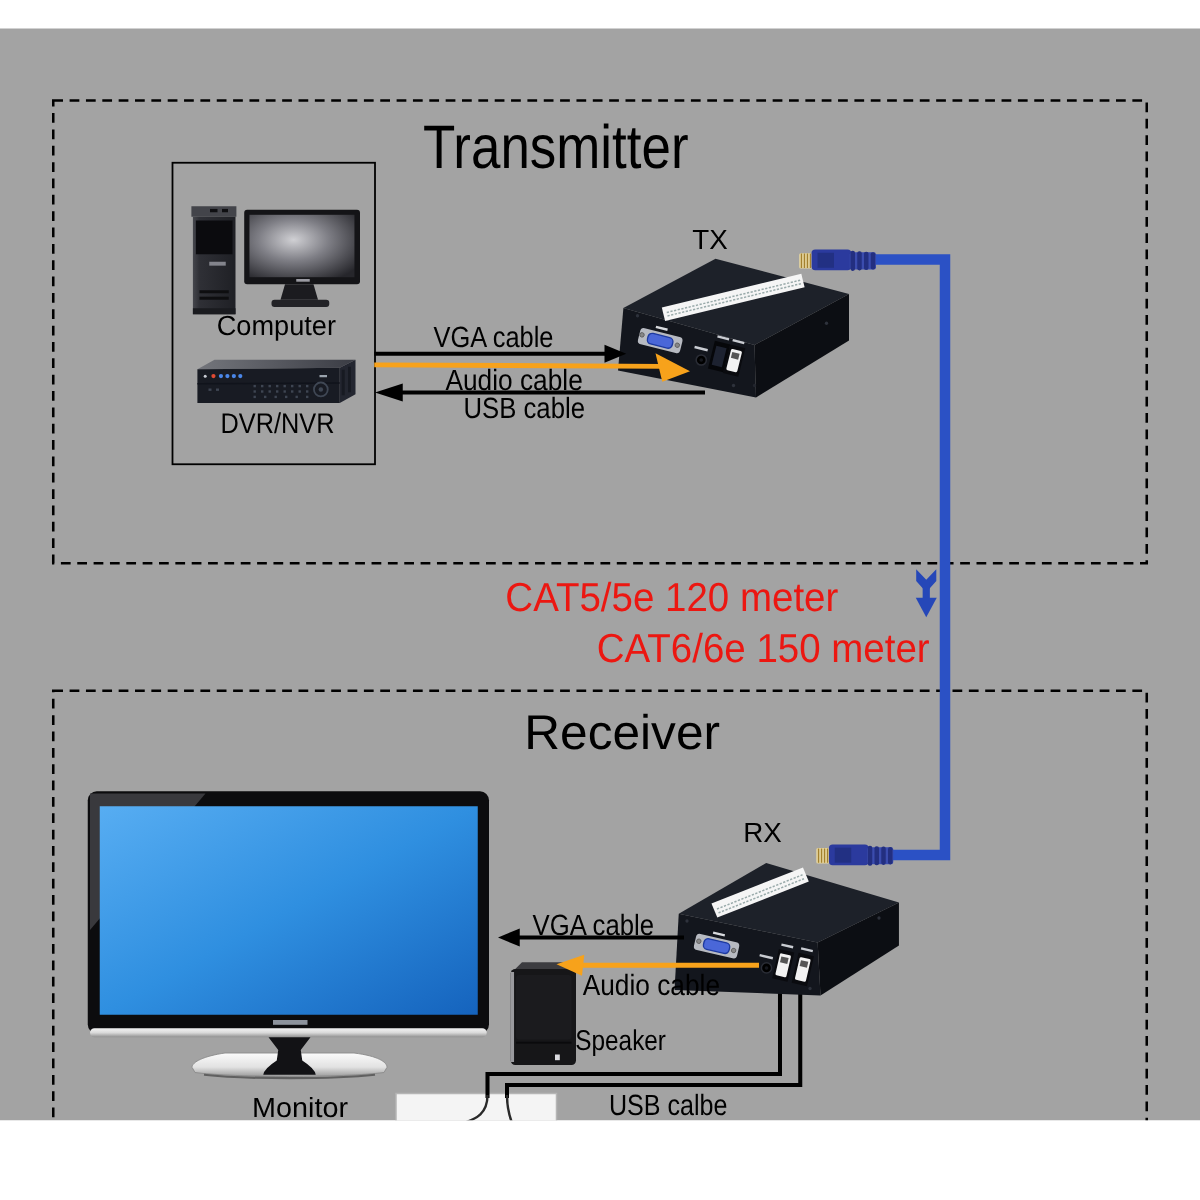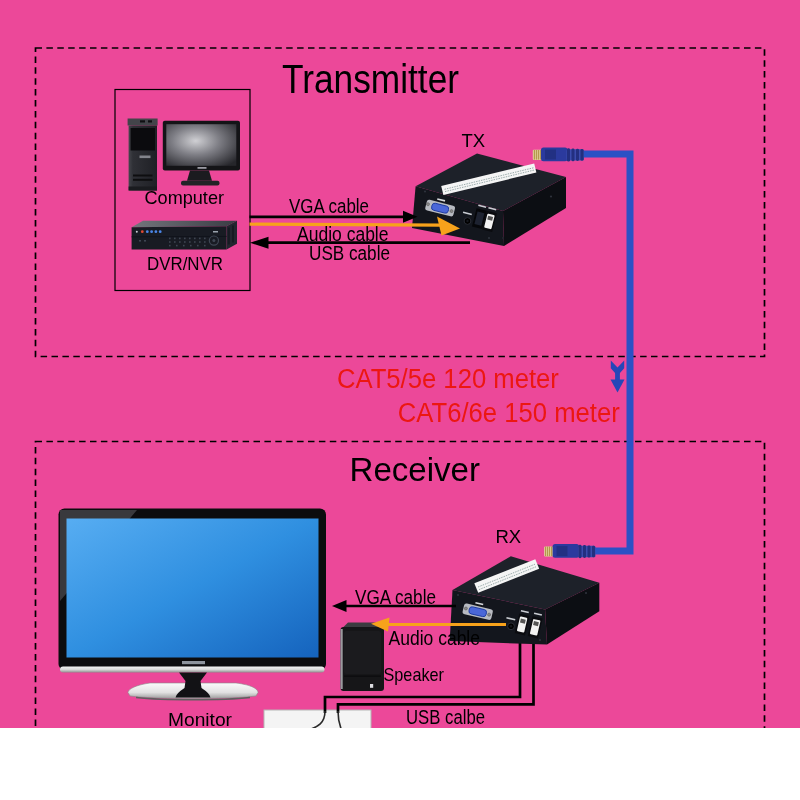--- a/index.html
+++ b/index.html
@@ -1,17 +1,17 @@
 <!DOCTYPE html>
 <html><head>
 <meta charset="utf-8">
 <style>
 html,body{margin:0;padding:0;background:#ffffff;}
-#stage{position:relative;width:800px;height:728px;background:#ec4899;overflow:hidden;
-font-family:"Liberation Sans",sans-serif;}
+#stage{position:relative;width:800px;height:728px;background:#a3a3a3;overflow:hidden;
+font-family:"Liberation Sans",sans-serif;margin-top:19px;}
 svg{position:absolute;left:0;top:0;}
 text{font-family:"Liberation Sans",sans-serif;}
 </style>
 </head>
 <body>
 <div id="stage">
 <svg width="800" height="800" viewBox="0 0 800 800">
 <defs>
 <linearGradient id="scr" x1="0" y1="0" x2="1" y2="1">
  <stop offset="0" stop-color="#57ADF2"></stop>

